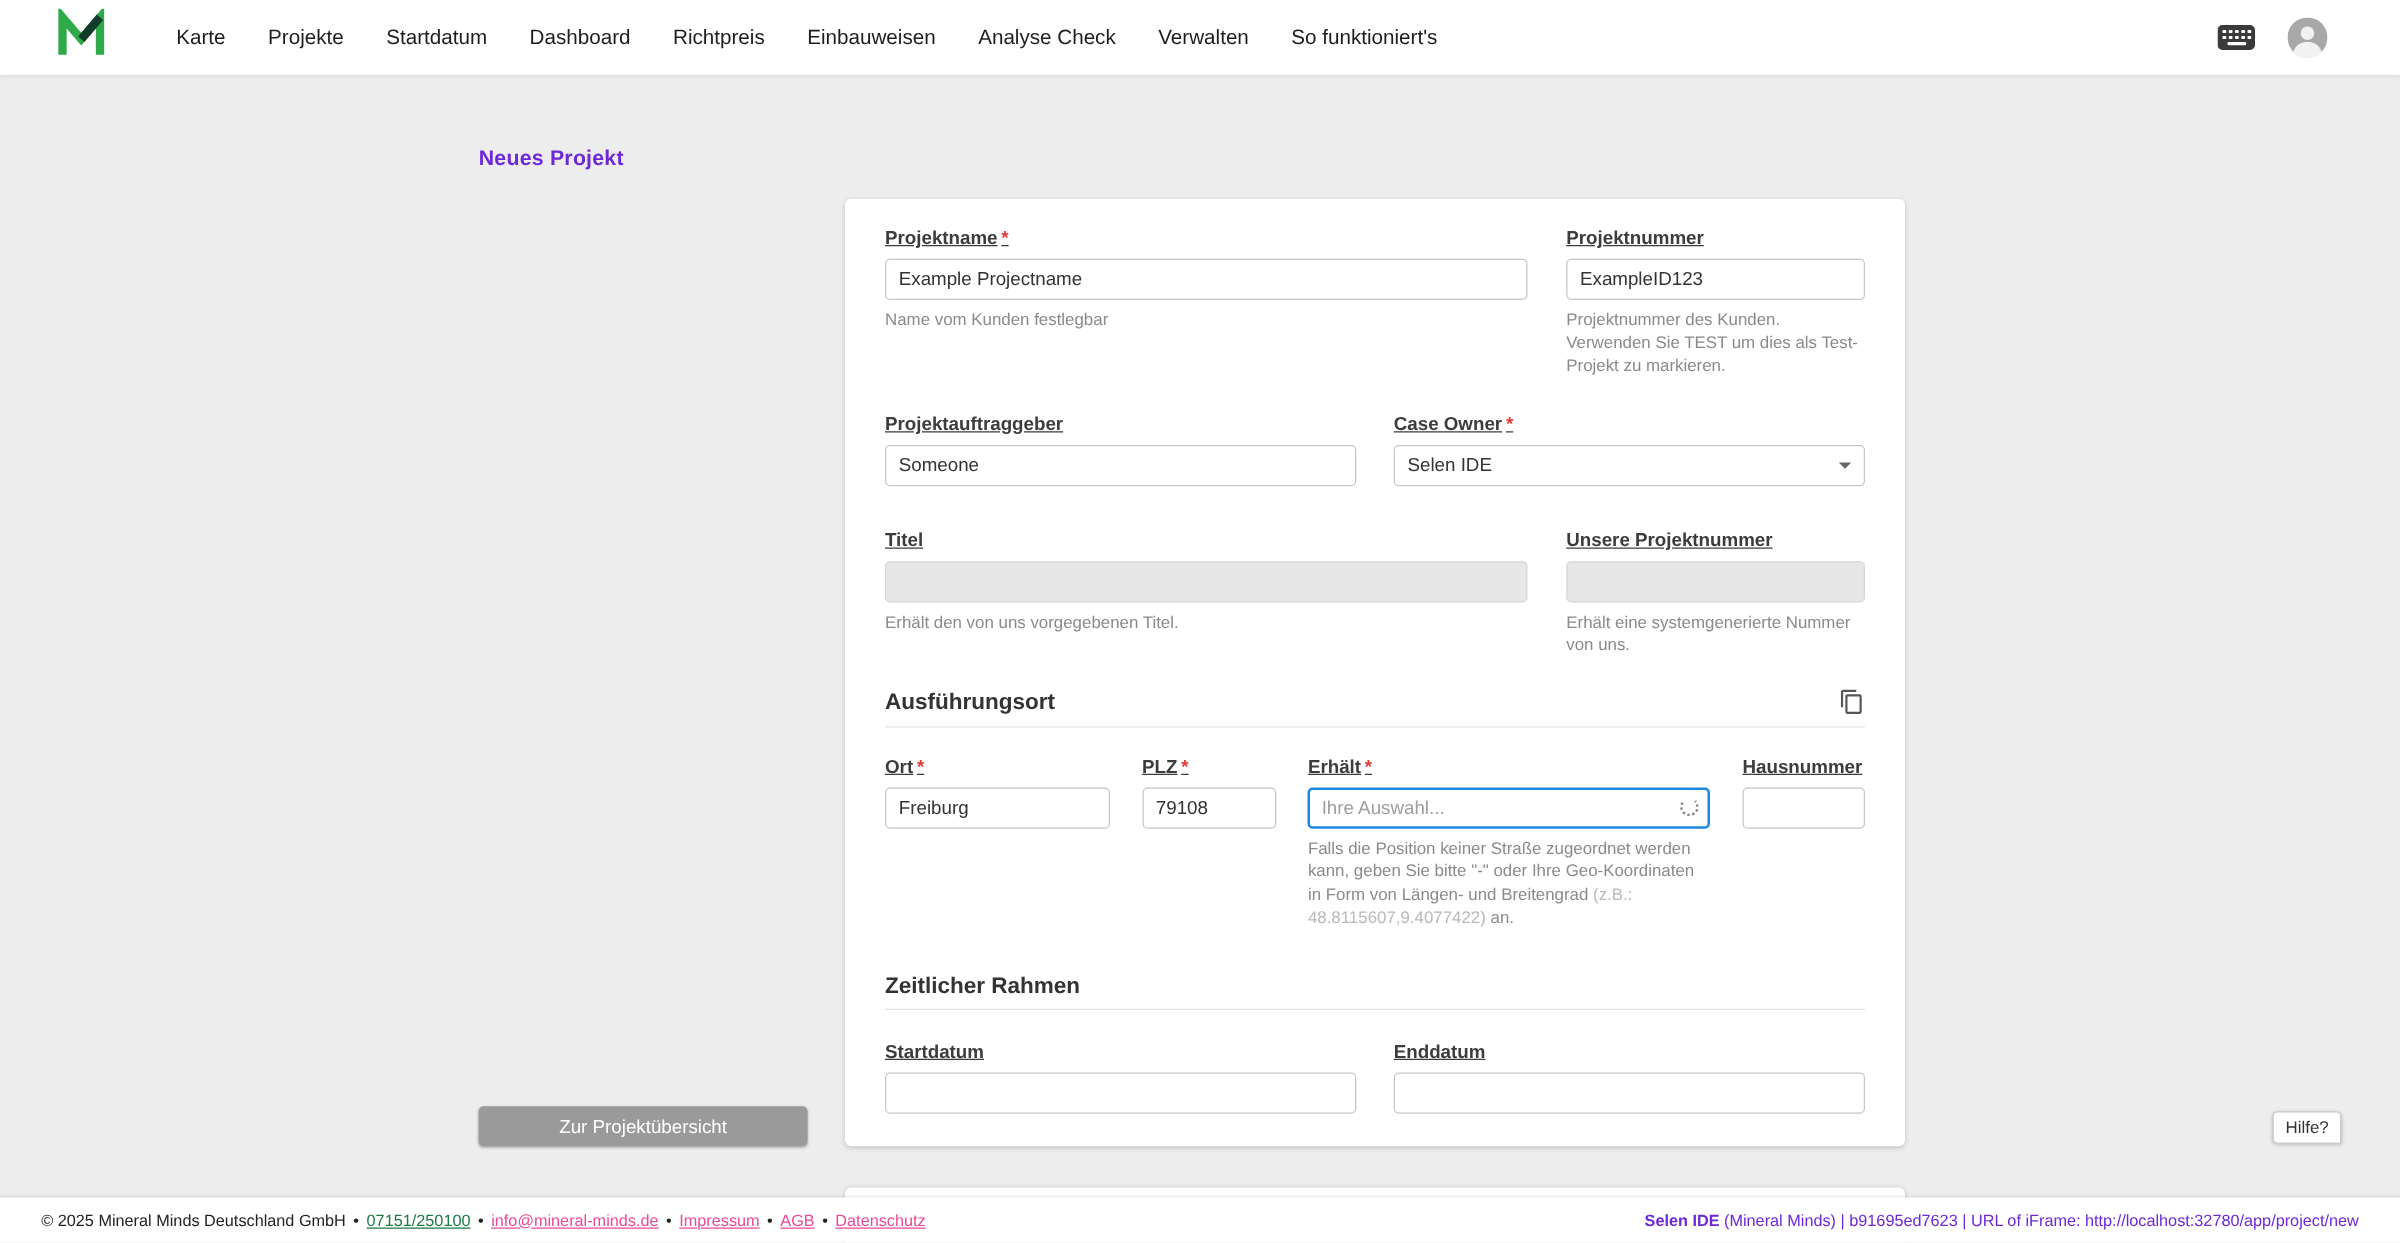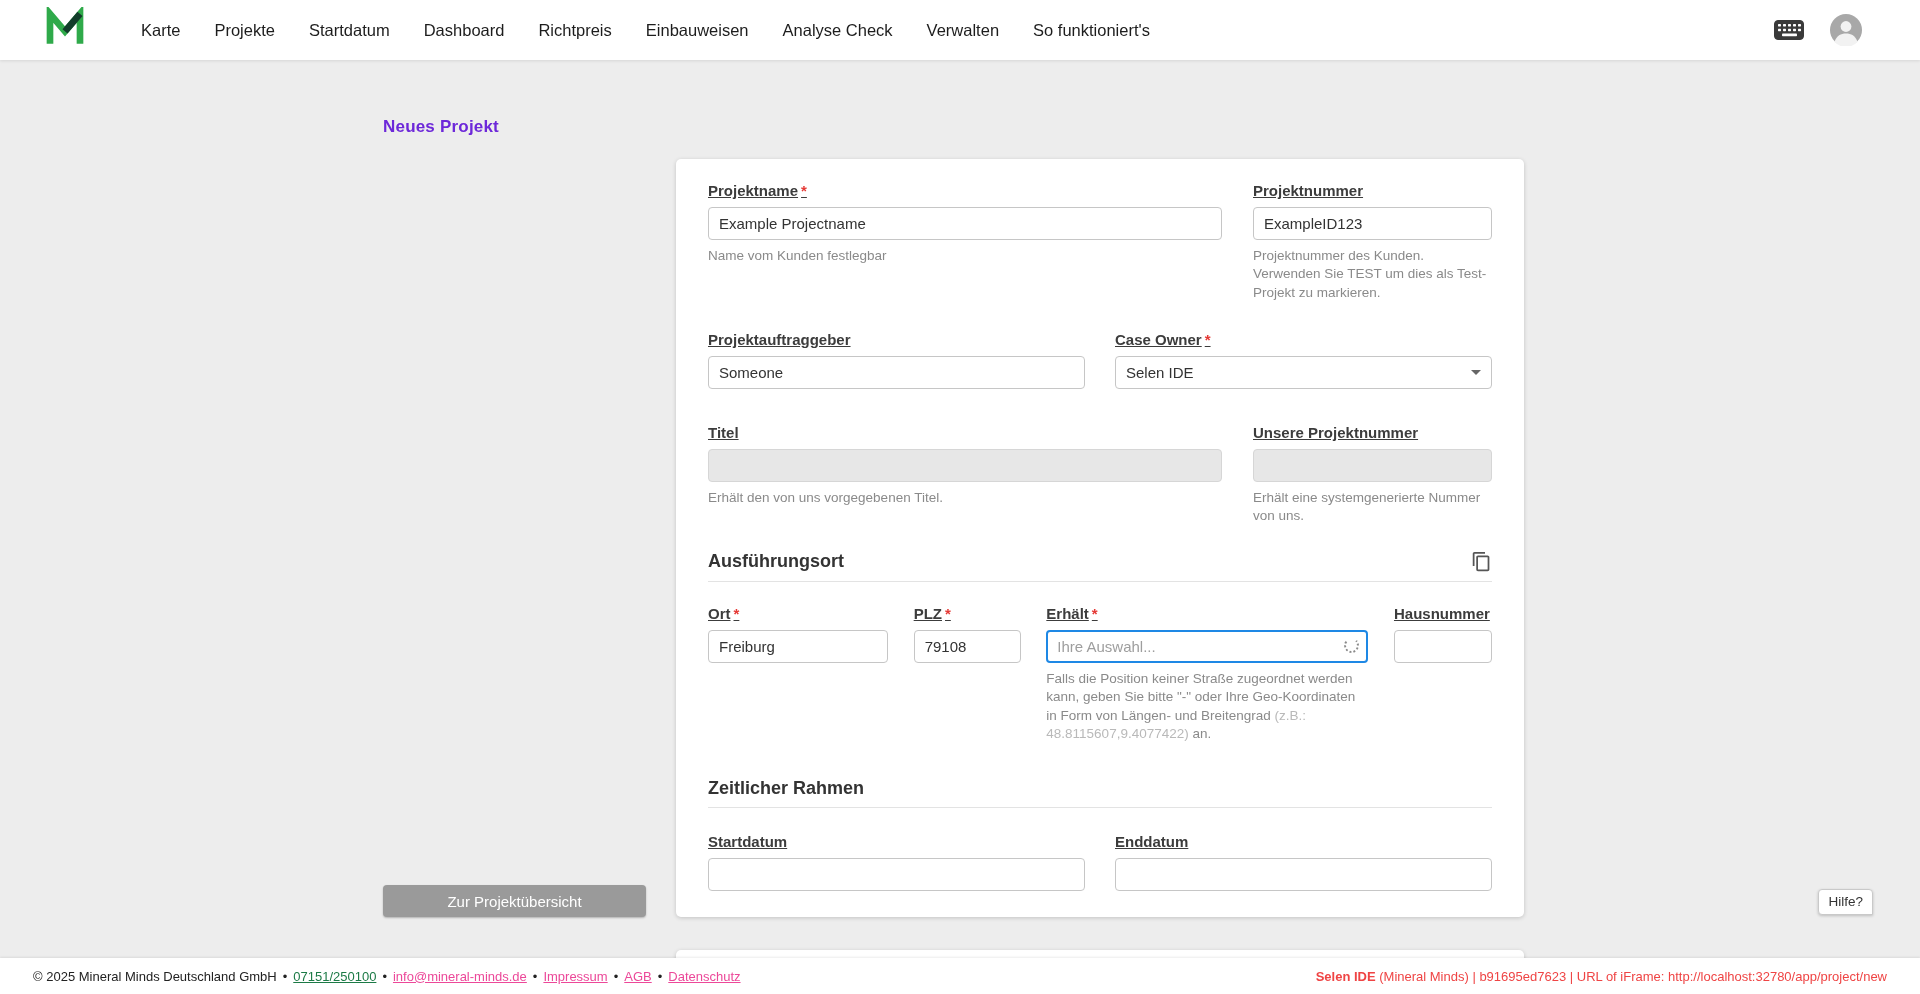--- a/index.html
+++ b/index.html
@@ -200,21 +200,21 @@
     padding: 16px 33px;
     font-size: 13px;
     color: #222;
     box-shadow: 0 -1px 2px rgba(0,0,0,.08);
     z-index: 10;
   }
   .footer-left { display: flex; align-items: center; gap: 6px; white-space: nowrap; }
   .footer-sep { color: #222; }
   .footer-link { color: #ec4899; text-decoration: underline; cursor: pointer; }
   .footer-link.phone { color: #1c7a46; }
-  .footer-right { white-space: nowrap; color: #ef4444; }
+  .footer-right { white-space: nowrap; color: #6d28d9; }
   .footer-right b { font-weight: 700; }
 </style>
 </head>
 <body>
 
 <header class="topnav">
   <div class="logo">
     <span>
       <svg width="40" height="42" viewBox="0 0 48 48" aria-hidden="true">
         <path d="M6 43 L6 7 L24 28 L42 7 L42 43" fill="none" stroke="#2faa4a" stroke-width="8" stroke-linejoin="miter"></path>

